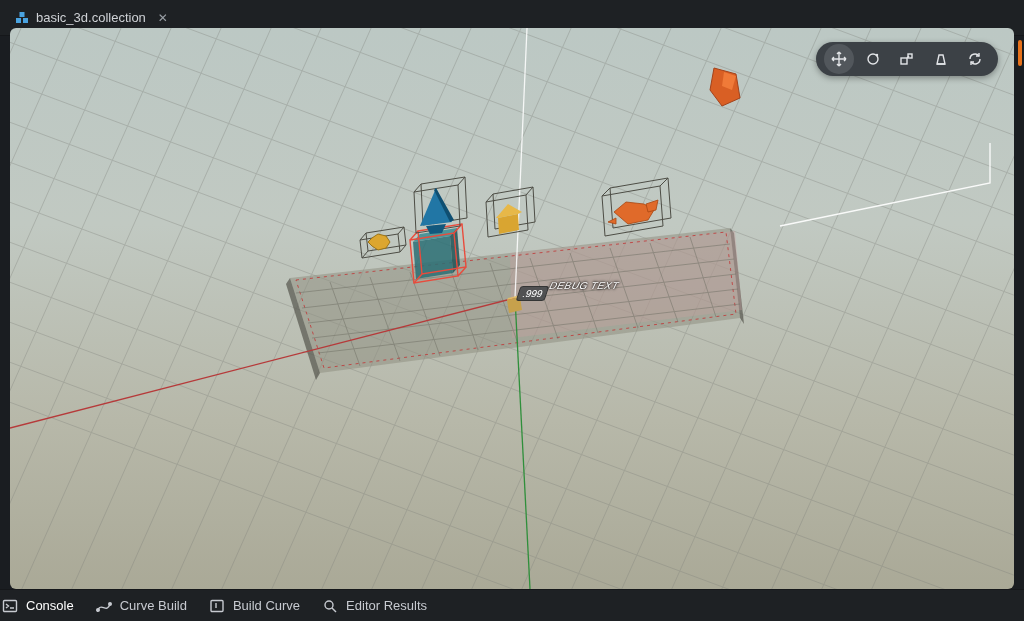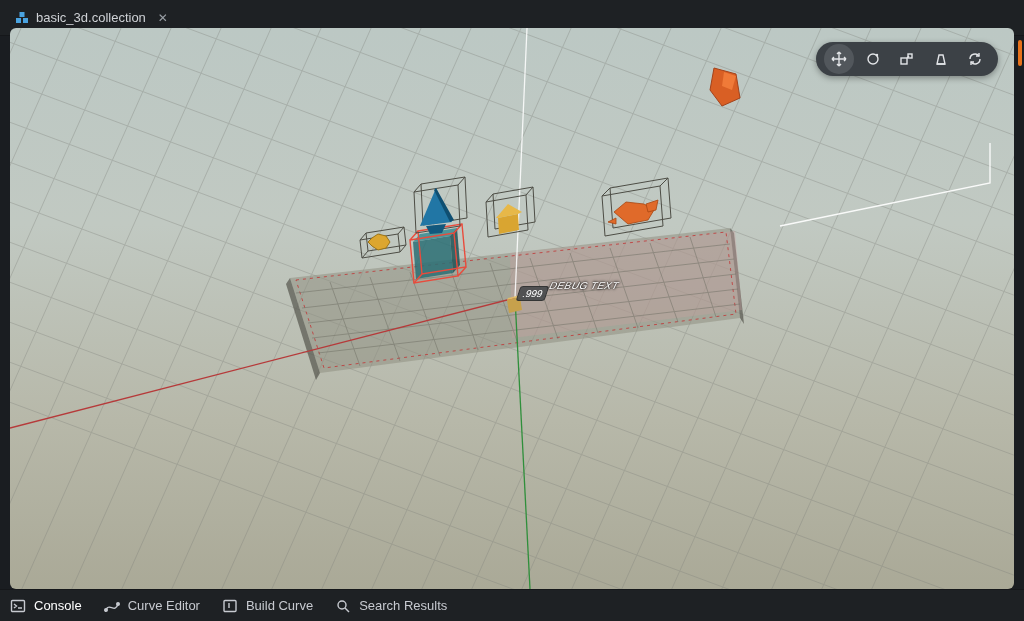--- a/index.html
+++ b/index.html
@@ -117,21 +117,21 @@
 
   
   .bottom-bar {
     position: absolute;
     left: 0; right: 0; bottom: 0;
     height: 32px;
     background: #1e2124;
     border-top: 1px solid #15171a;
     display: flex; align-items: center;
     gap: 22px;
-    padding-left: 10px;
+    padding-left: 2px;
     color: #c7cad0;
   }
   .btab {
     display: flex; align-items: center; gap: 8px;
     cursor: pointer;
     font-size: 13px;
   }
   .btab.active { color: #ffffff; }
   .btab svg { display:block; color:#c7cad0; }
   .right-marker {
@@ -377,33 +377,33 @@
       <span>Console</span>
     </div>
     <div class="btab">
       <span>
         <svg width="16" height="16" viewBox="0 0 16 16" fill="none" stroke="currentColor" stroke-width="1.4">
           <path d="M2 12c3-8 9 4 12-6"></path>
           <circle cx="2" cy="12" r="1.3" fill="currentColor"></circle>
           <circle cx="14" cy="6" r="1.3" fill="currentColor"></circle>
         </svg>
       </span>
-      <span>Curve Editor</span>
+      <span>Curve Build</span>
     </div>
     <div class="btab">
       <span>
         <svg width="16" height="16" viewBox="0 0 16 16" fill="none" stroke="currentColor" stroke-width="1.4">
           <rect x="2" y="2.5" width="12" height="11" rx="1"></rect>
           <line x1="7" y1="5" x2="7" y2="10"></line>
         </svg>
       </span>
       <span>Build Curve</span>
     </div>
     <div class="btab">
       <span>
         <svg width="16" height="16" viewBox="0 0 16 16" fill="none" stroke="currentColor" stroke-width="1.4">
           <circle cx="7" cy="7" r="4"></circle>
           <line x1="10" y1="10" x2="14" y2="14"></line>
         </svg>
       </span>
-      <span>Search Results</span>
+      <span>Editor Results</span>
     </div>
   </div>
 
 </body></html>

